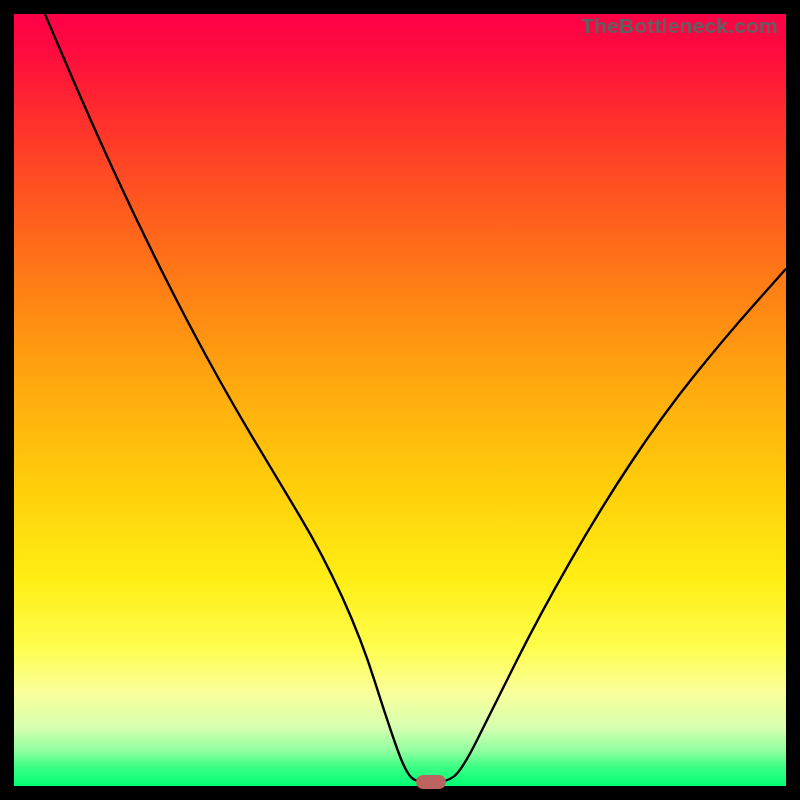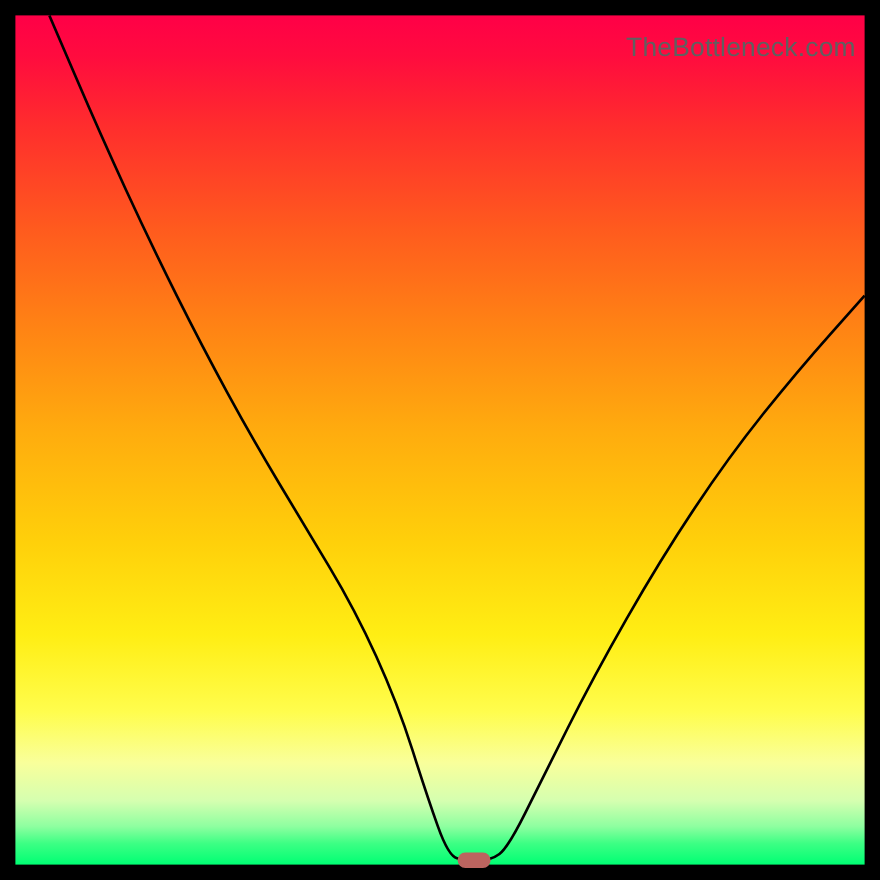--- a/index.html
+++ b/index.html
@@ -35,25 +35,25 @@
       #fffd4d 82%,
       #f9ff9b 88%,
       #d5ffb0 92.5%,
       #8effa0 95.5%,
       #3dff84 97.5%,
       #00ff73 100%
     );
   }
   .watermark {
     position: absolute;
-    top: 16px;
+    top: 0;
     right: 8px;
-    font-size: 24px;
+    font-size: 21px;
     color: #606060;
-    font-weight: 400;
+    font-weight: 700;
     letter-spacing: 0.2px;
   }
   svg.curve {
     position: absolute;
     left: 0;
     top: 0;
     width: 772px;
     height: 772px;
     overflow: visible;
   }

